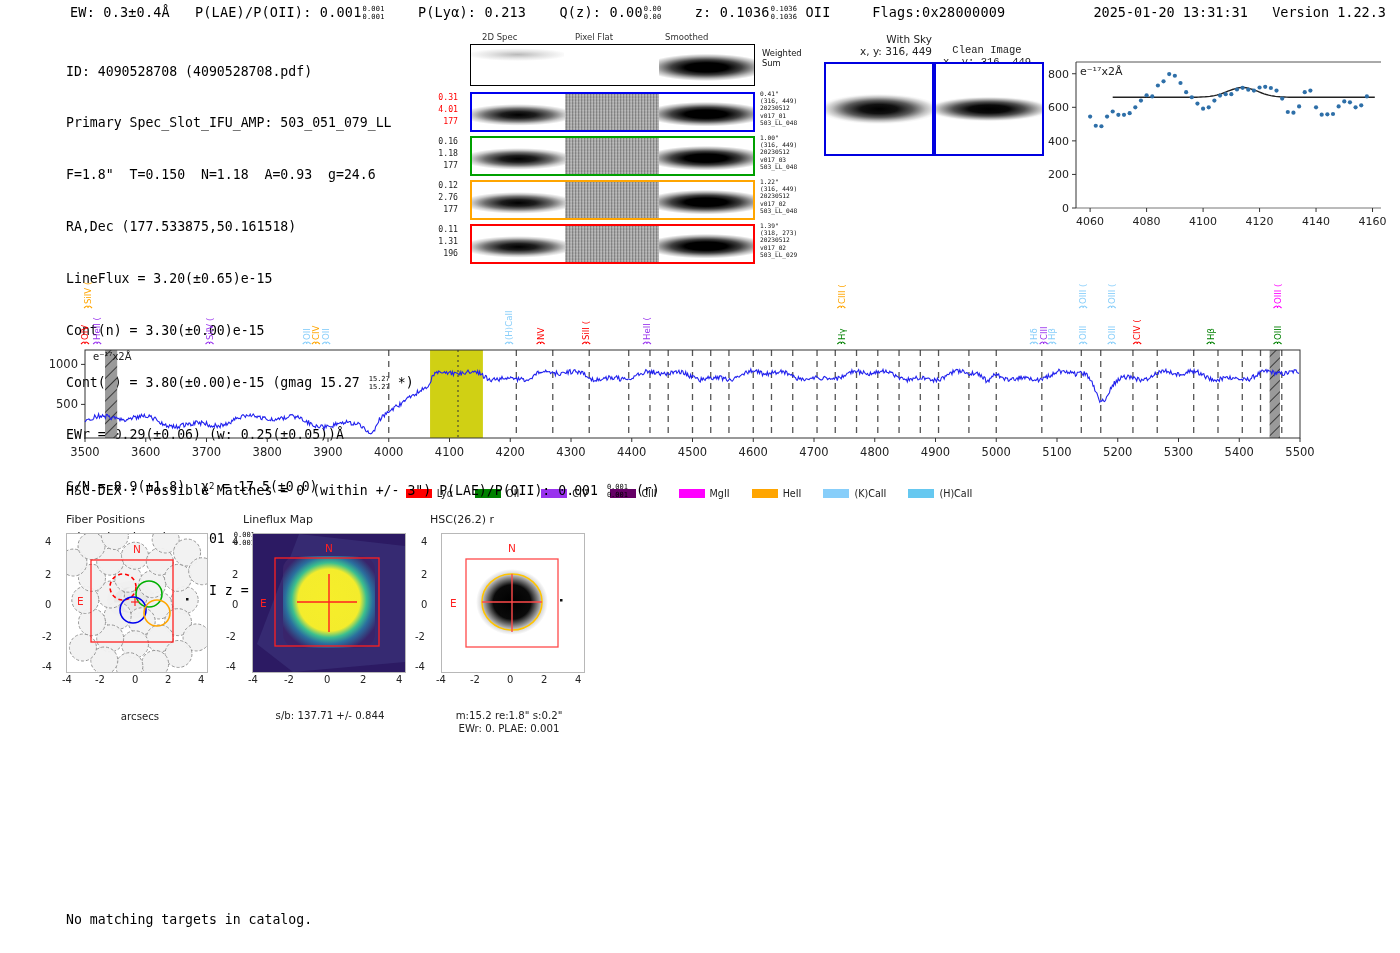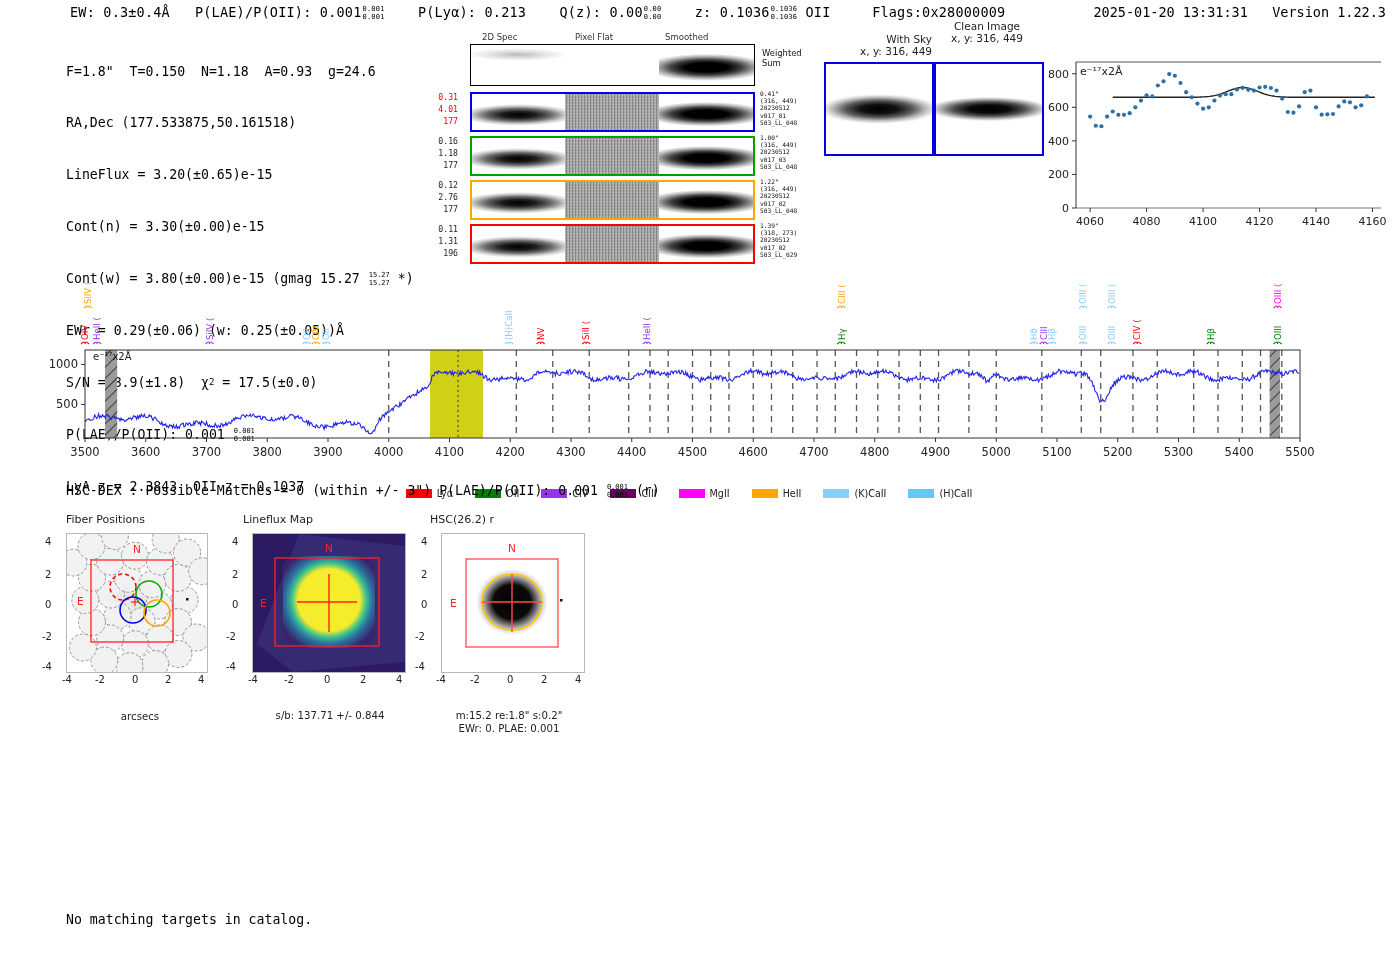--- a/index.html
+++ b/index.html
@@ -80,20 +80,22 @@
   <span>z: 0.1036</span><sup class="sub2"><i>0.1036</i><i>0.1036</i></sup>
   <span>OII</span>&nbsp;&nbsp;&nbsp;&nbsp;
   <span>Flags:0x28000009</span>
 </div>
 <div class="abs mono" id="hdr-date">
   <span>2025-01-20 13:31:31</span>&nbsp;&nbsp;
   <span>Version 1.22.3</span>
 </div>
 
 <div class="abs mono" id="info">
+  <div class="ln">ID: 4090528708 (4090528708.pdf)</div>
+  <div class="ln">Primary Spec_Slot_IFU_AMP: 503_051_079_LL</div>
   <div class="ln">F=1.8"  T=0.150  N=1.18  A=0.93  g=24.6</div>
   <div class="ln">RA,Dec (177.533875,50.161518)</div>
   <div class="ln">LineFlux = 3.20(±0.65)e-15</div>
   <div class="ln">Cont(n) = 3.30(±0.00)e-15</div>
   <div class="ln"><span>Cont(w) = 3.80(±0.00)e-15 (gmag 15.27 </span><sup class="sub2"><i>15.27</i><i>15.27</i></sup><span> *)</span></div>
   <div class="ln">EWr = 0.29(±0.06) (w: 0.25(±0.05))Å</div>
   <div class="ln">S/N = 8.9(±1.8)&nbsp;&nbsp;χ<sup style="font-size:9px;vertical-align:top">2</sup> = 17.5(±0.0)</div>
   <div class="ln"><span>P(LAE)/P(OII): 0.001 </span><sup class="sub2"><i>0.001</i><i>0.001</i></sup></div>
   <div class="ln">LyA z = 2.3843  OII z = 0.1037</div>
 </div>
@@ -169,21 +171,21 @@
 </div>
 
 <div class="abs sans cut-title" style="left:822px;top:33px;width:110px;text-align:right;">
   <div>With Sky</div>
   <div>x, y: 316, 449</div>
 </div>
 <div class="cutbox" style="left:824px;top:62px;width:106px;height:90px;">
   <div class="cutimg cutsky"></div>
 </div>
 
-<div class="abs sans cut-title" style="left:927px;top:20px;width:120px;">
+<div class="abs sans cut-title" style="left:927px;top:44px;width:120px;font-family:Liberation Mono, monospace;">
   <div>Clean Image</div>
   <div>x, y: 316, 449</div>
 </div>
 <div class="cutbox" style="left:934px;top:62px;width:106px;height:90px;">
   <div class="cutimg cutclean"></div>
 </div>
 
 <div class="abs" id="mini">
   <svg id="mini-svg" width="350" height="200">
       <line x1="40" y1="14" x2="345" y2="14" stroke="#555" stroke-width="1"></line>

